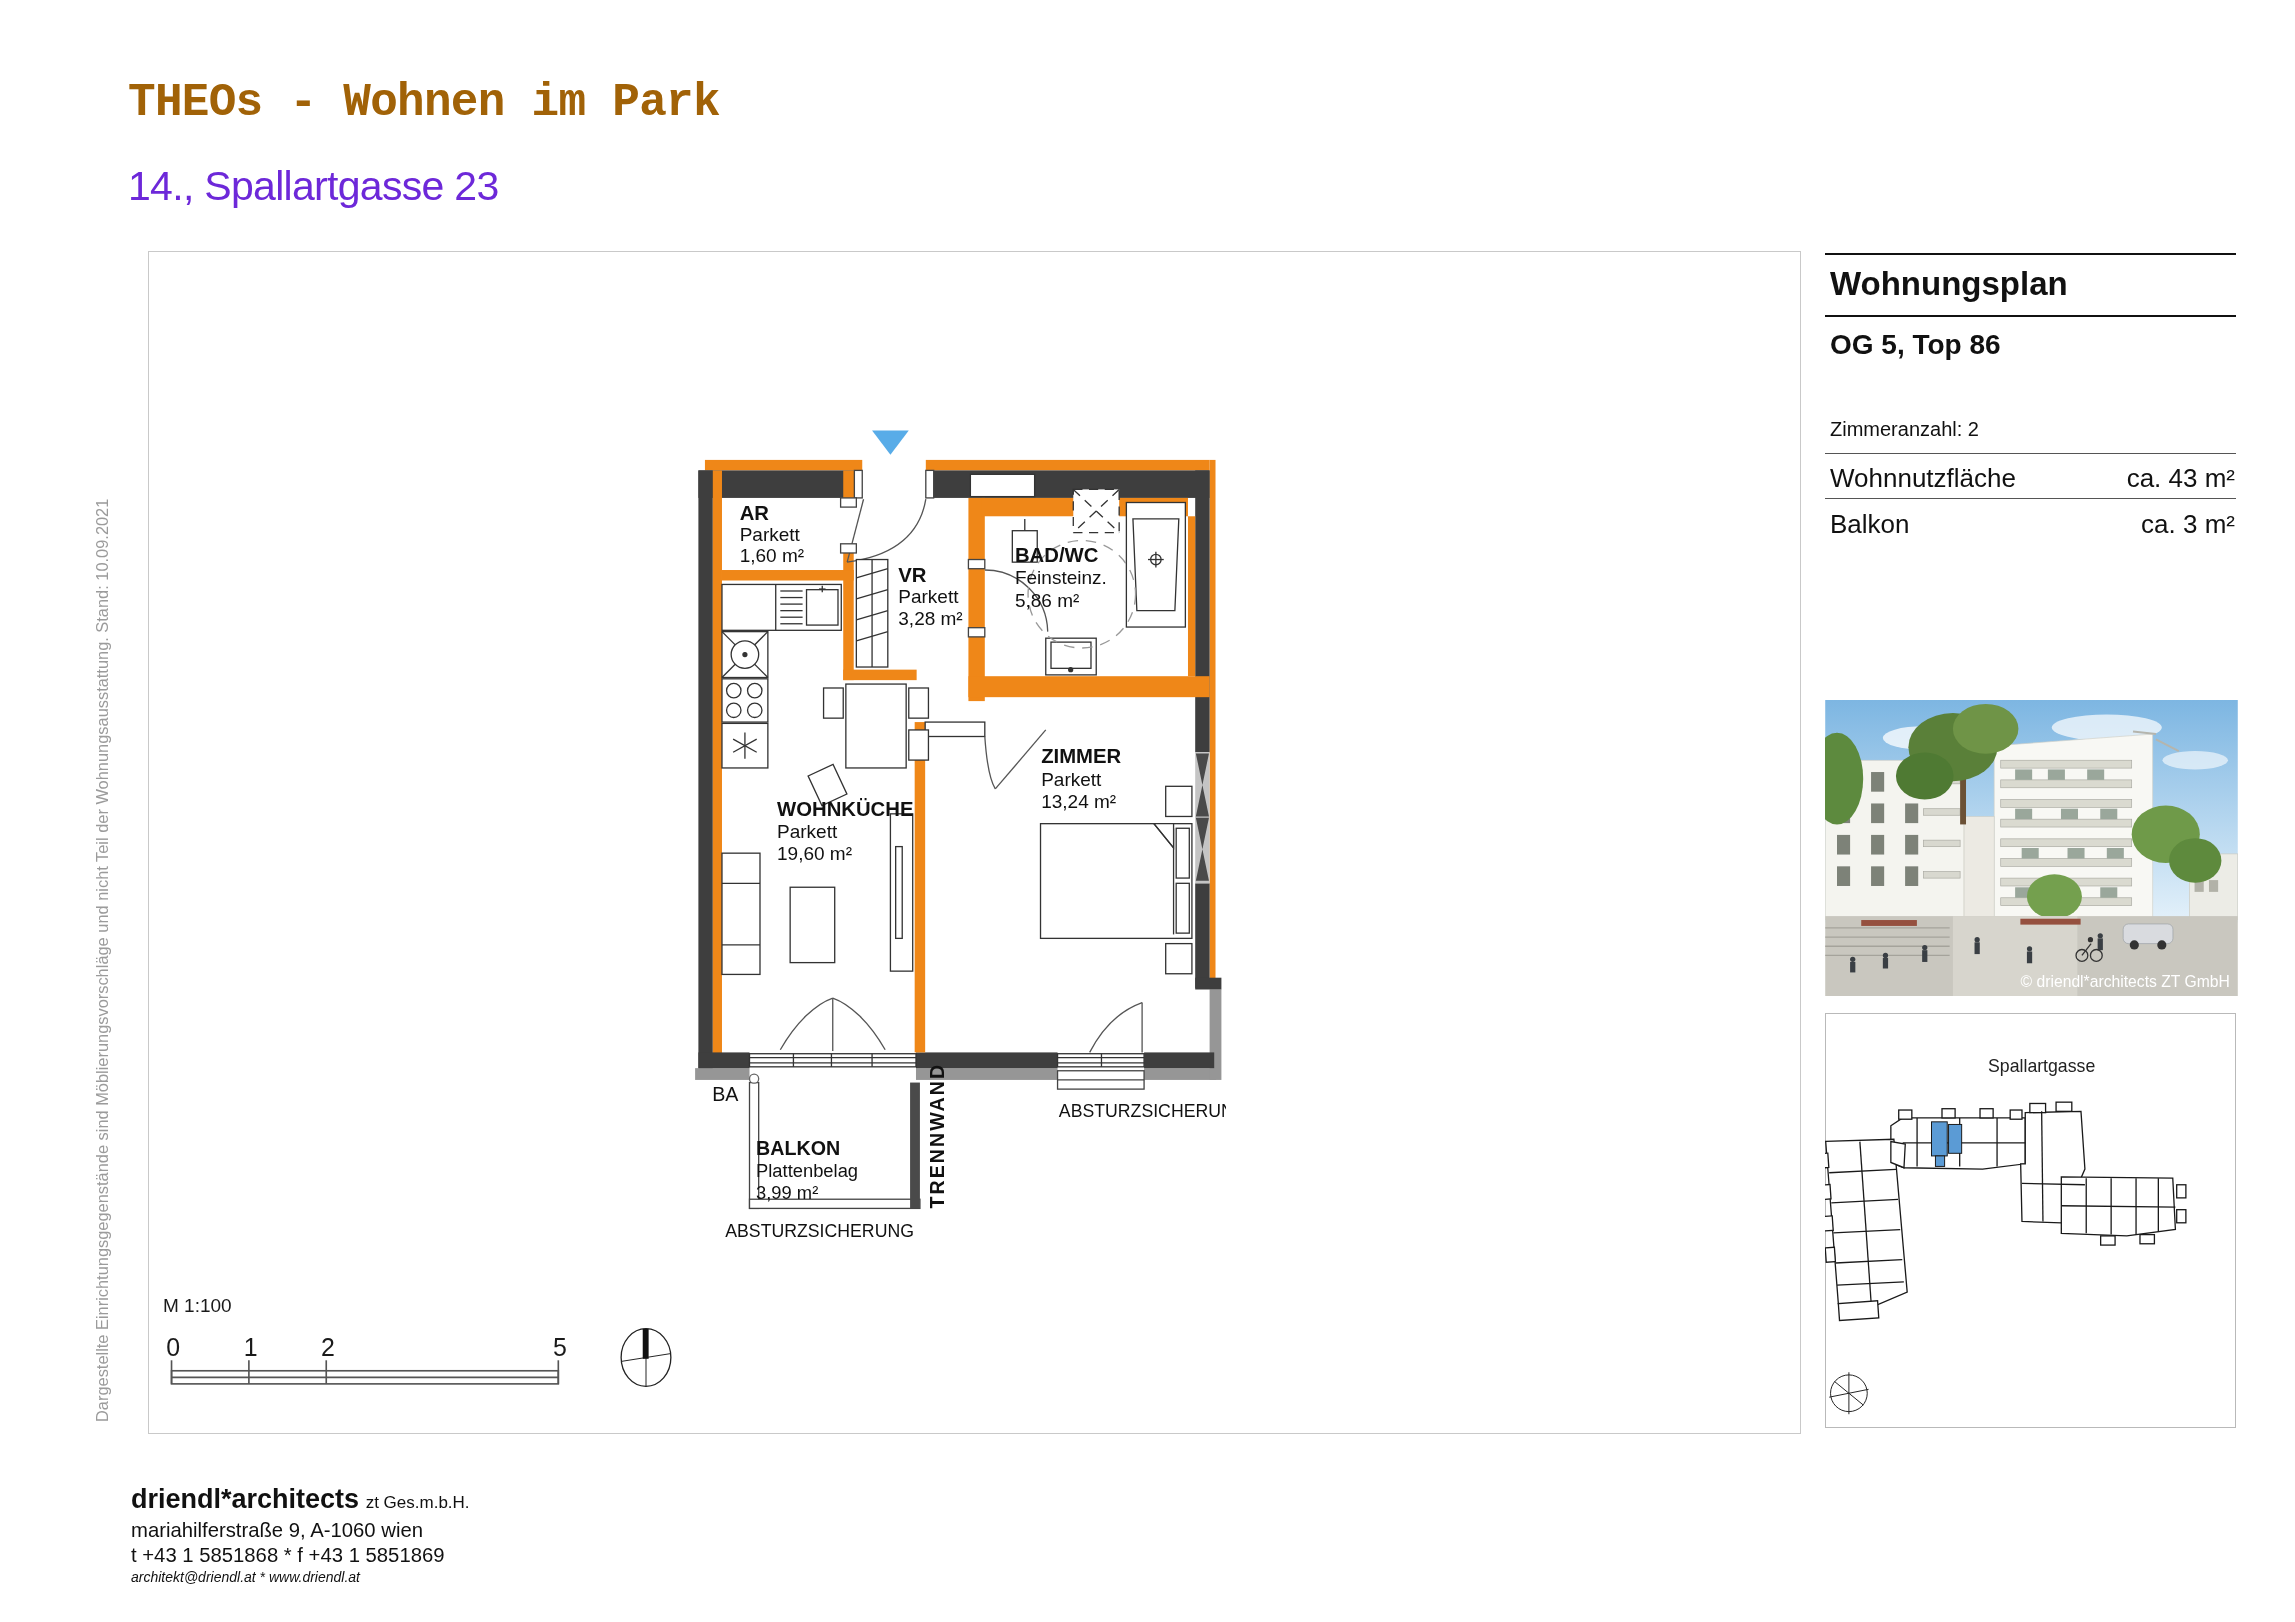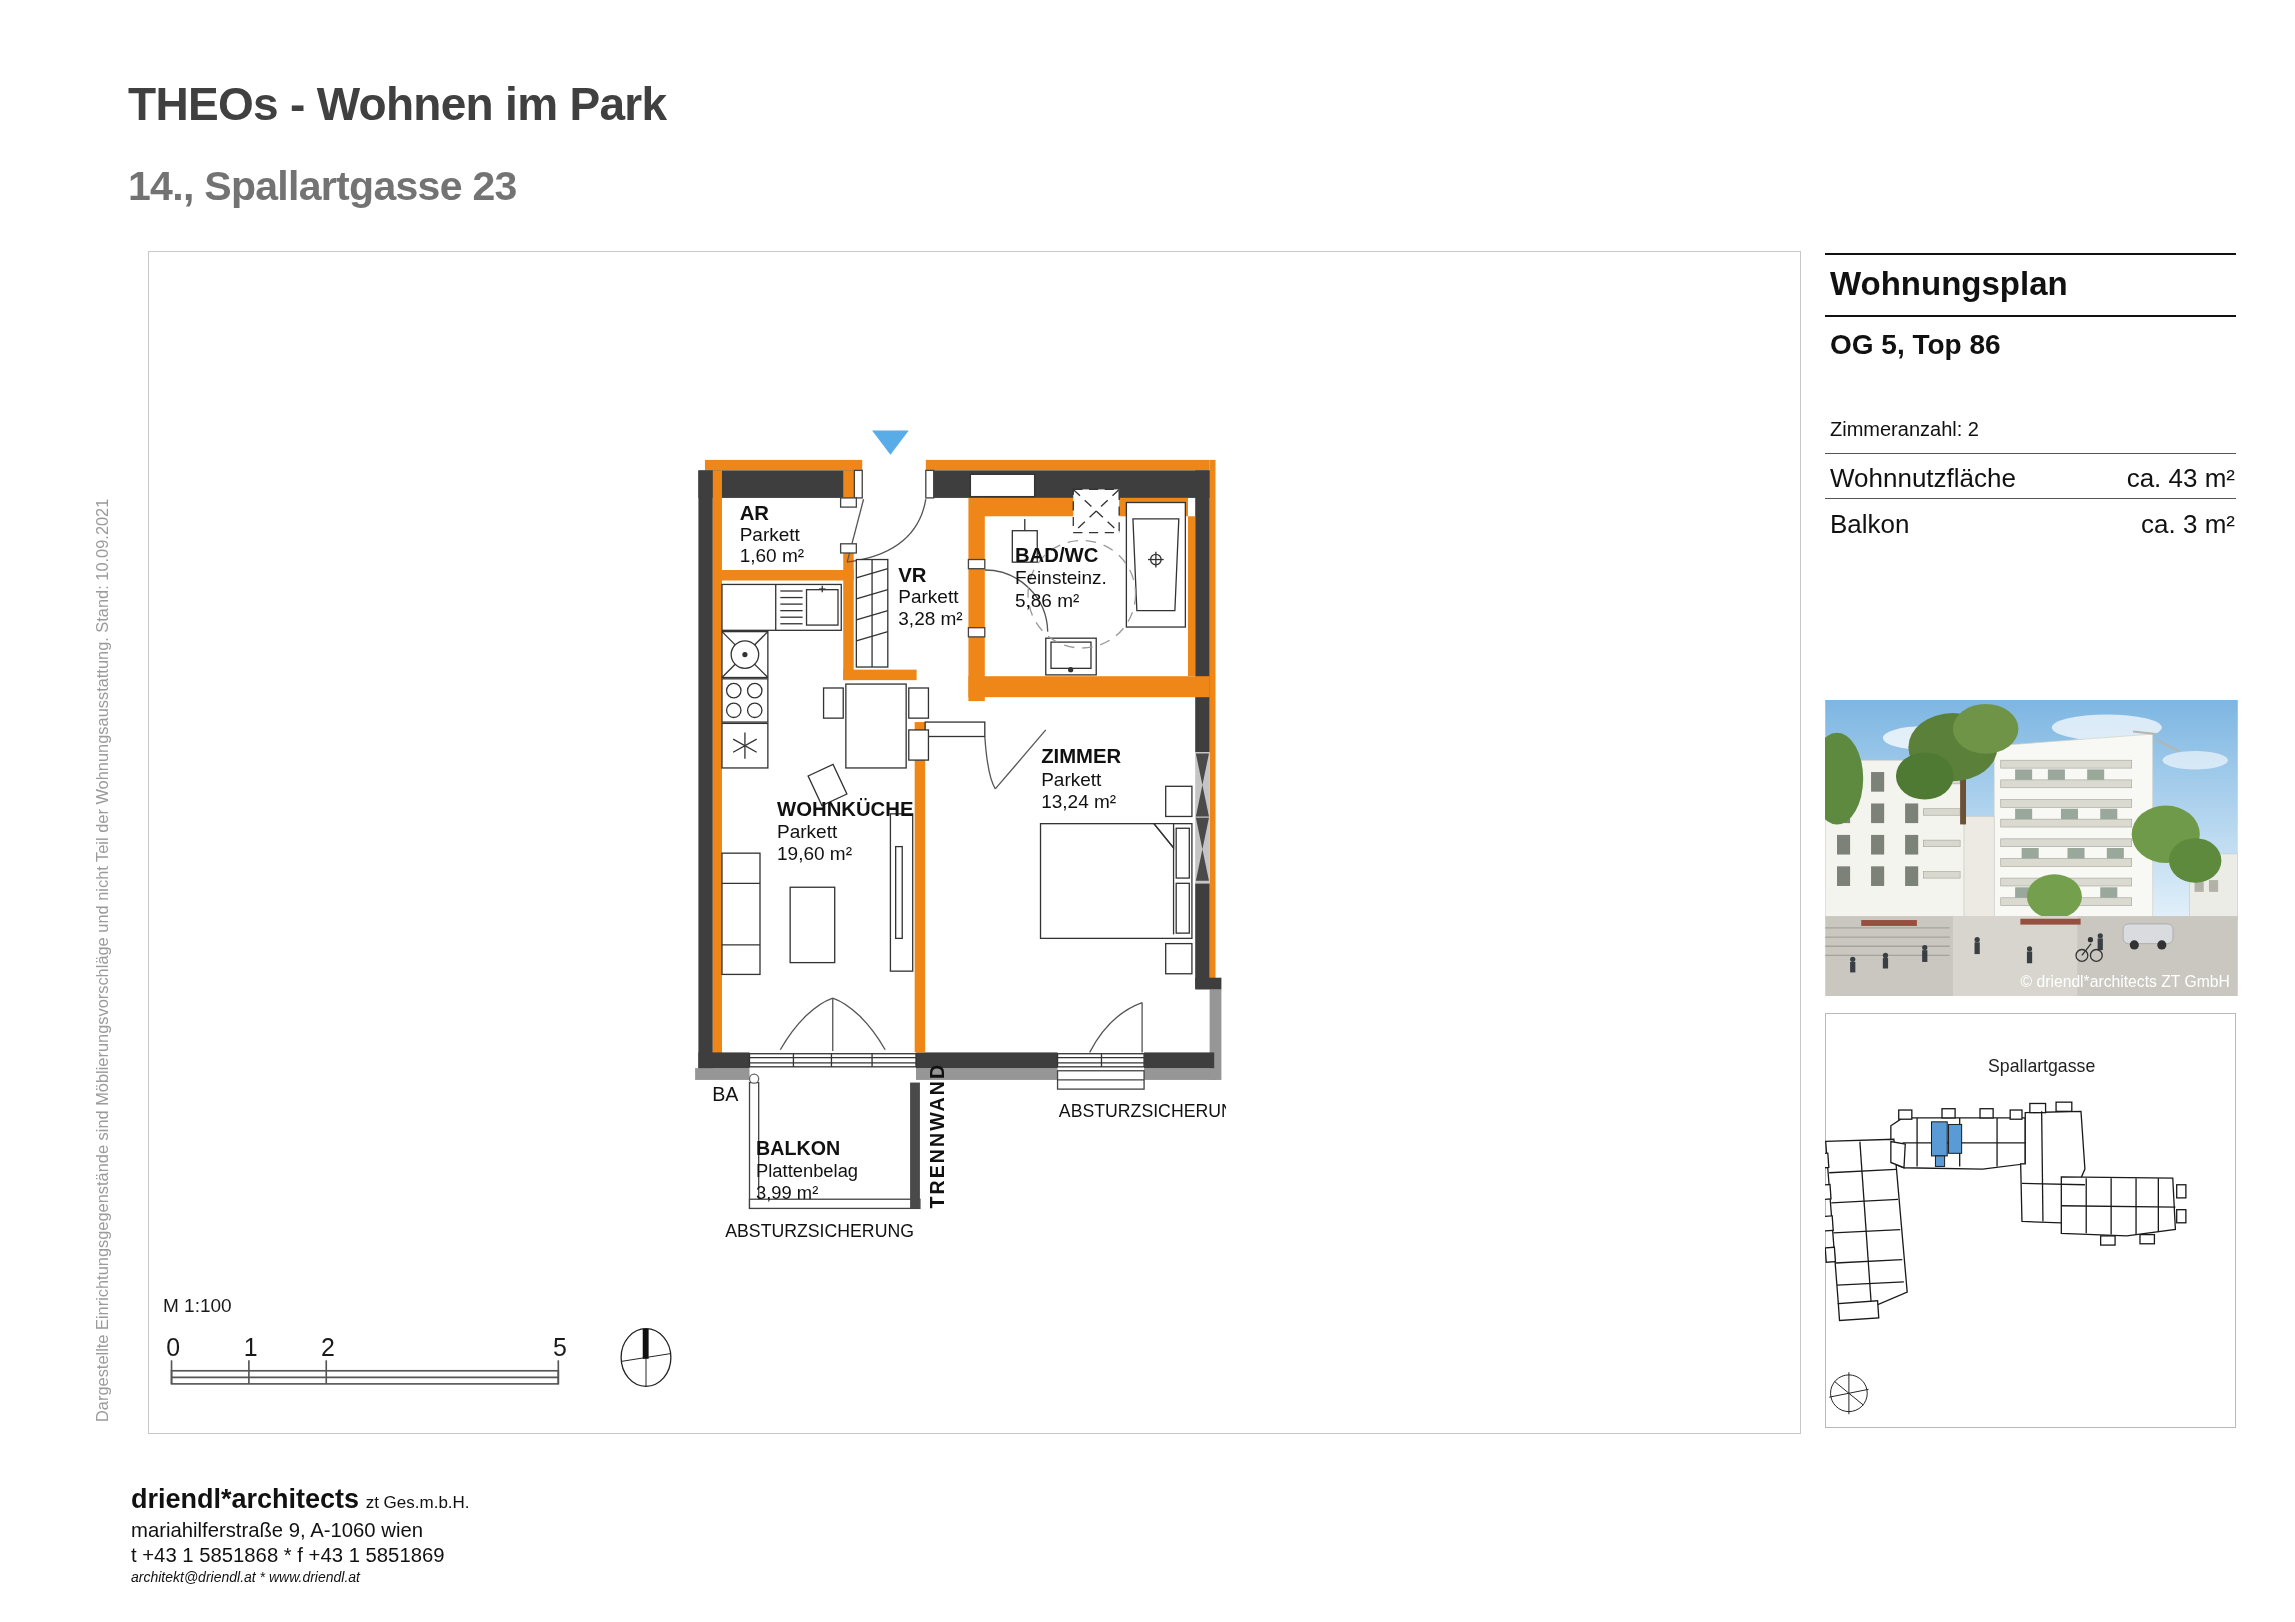--- a/index.html
+++ b/index.html
@@ -2,22 +2,22 @@
 <html style="font-size:10.5px"><head>
 <meta charset="utf-8">
 <style>
   html,body{margin:0;padding:0;}
   body{
     width:2295px;height:1623px;position:relative;background:#ffffff;
     font-family:"Liberation Sans", sans-serif;color:#111;overflow:hidden;
   }
   .abs{position:absolute;}
   
-  .title{left:128px;top:77px;font-size:46px;font-weight:700;letter-spacing:-0.7px;color:#404040;}
-  .subtitle{left:128px;top:163px;font-size:41px;font-weight:700;letter-spacing:-0.7px;color:#737373;}
+  .title{left:128px;top:77px;font-size:46px;font-weight:700;letter-spacing:-0.7px;color:#a16207;font-family:Liberation Mono, monospace;}
+  .subtitle{left:128px;top:163px;font-size:41px;font-weight:400;letter-spacing:-0.7px;color:#6d28d9;}
   
   .main-frame{left:148px;top:251px;width:1651px;height:1181px;border:1.3px solid #c9c9c9;background:#fff;}
   .m-scale-label{left:163px;top:1295px;font-size:19px;color:#1a1a1a;}
   
   .side-note{
     left:93px;top:1422px;width:780px;font-size:16.4px;color:#9b9b9b;
     transform:rotate(-90deg);transform-origin:0 0;white-space:nowrap;
   }
   
   .rp-line{left:1825px;width:411px;background:#111;}

